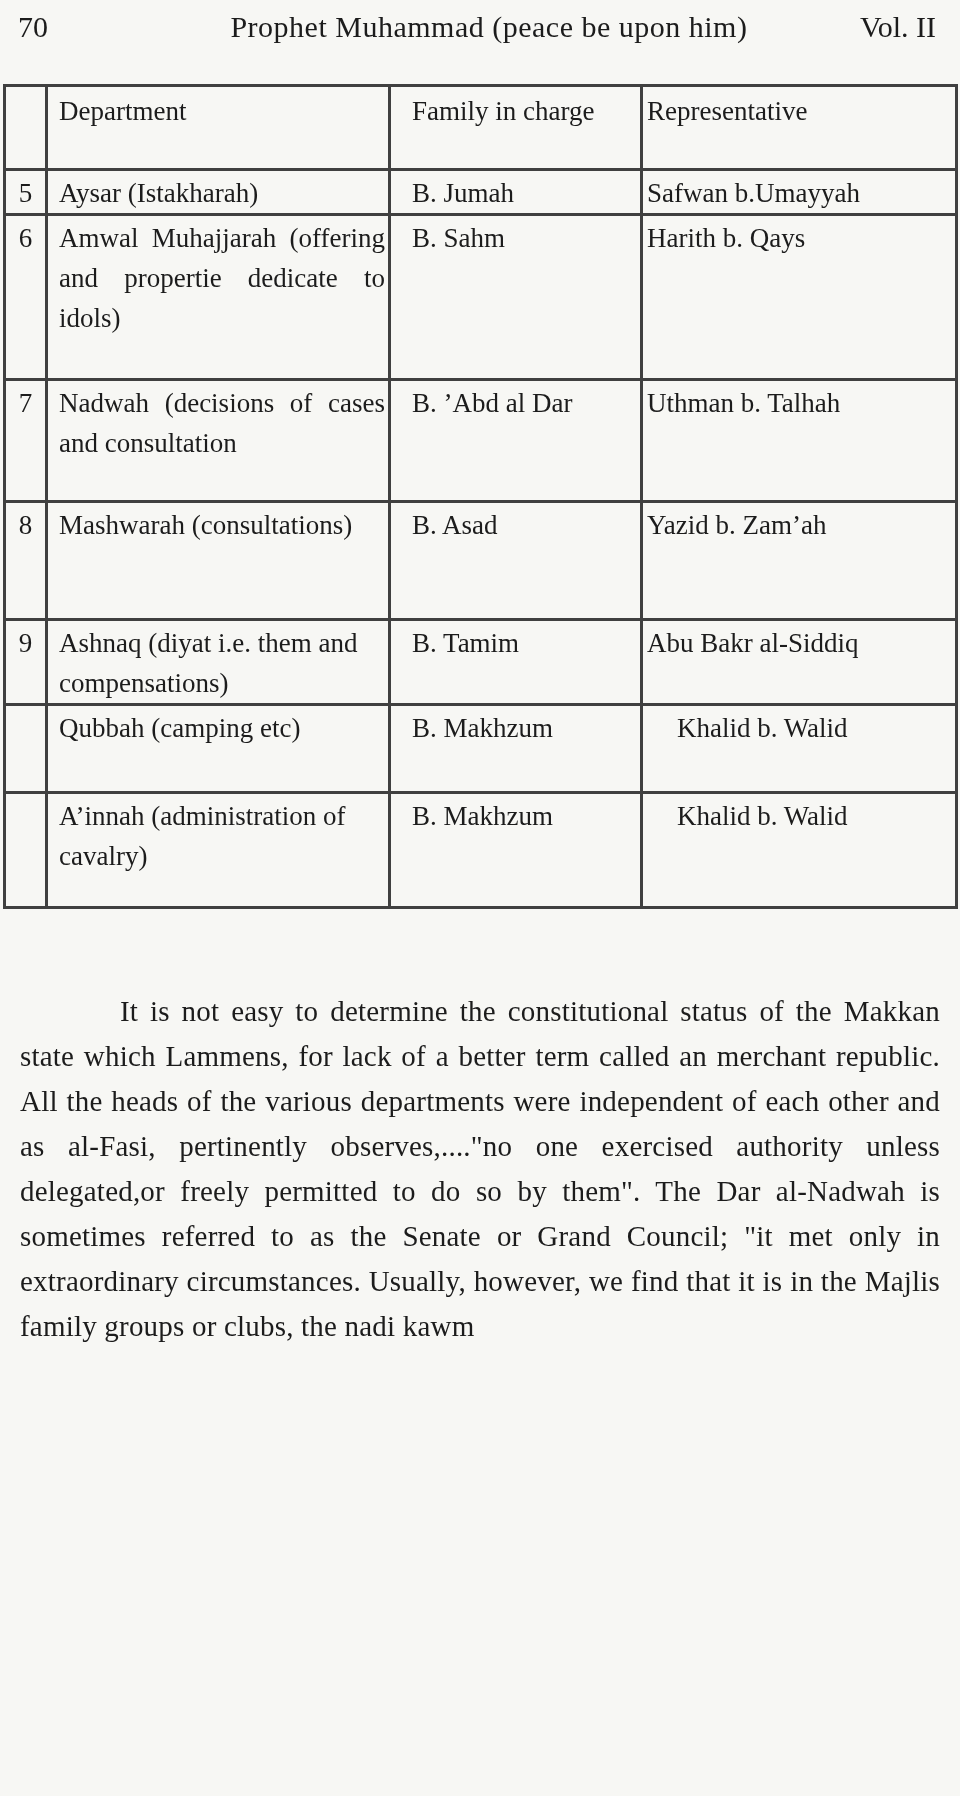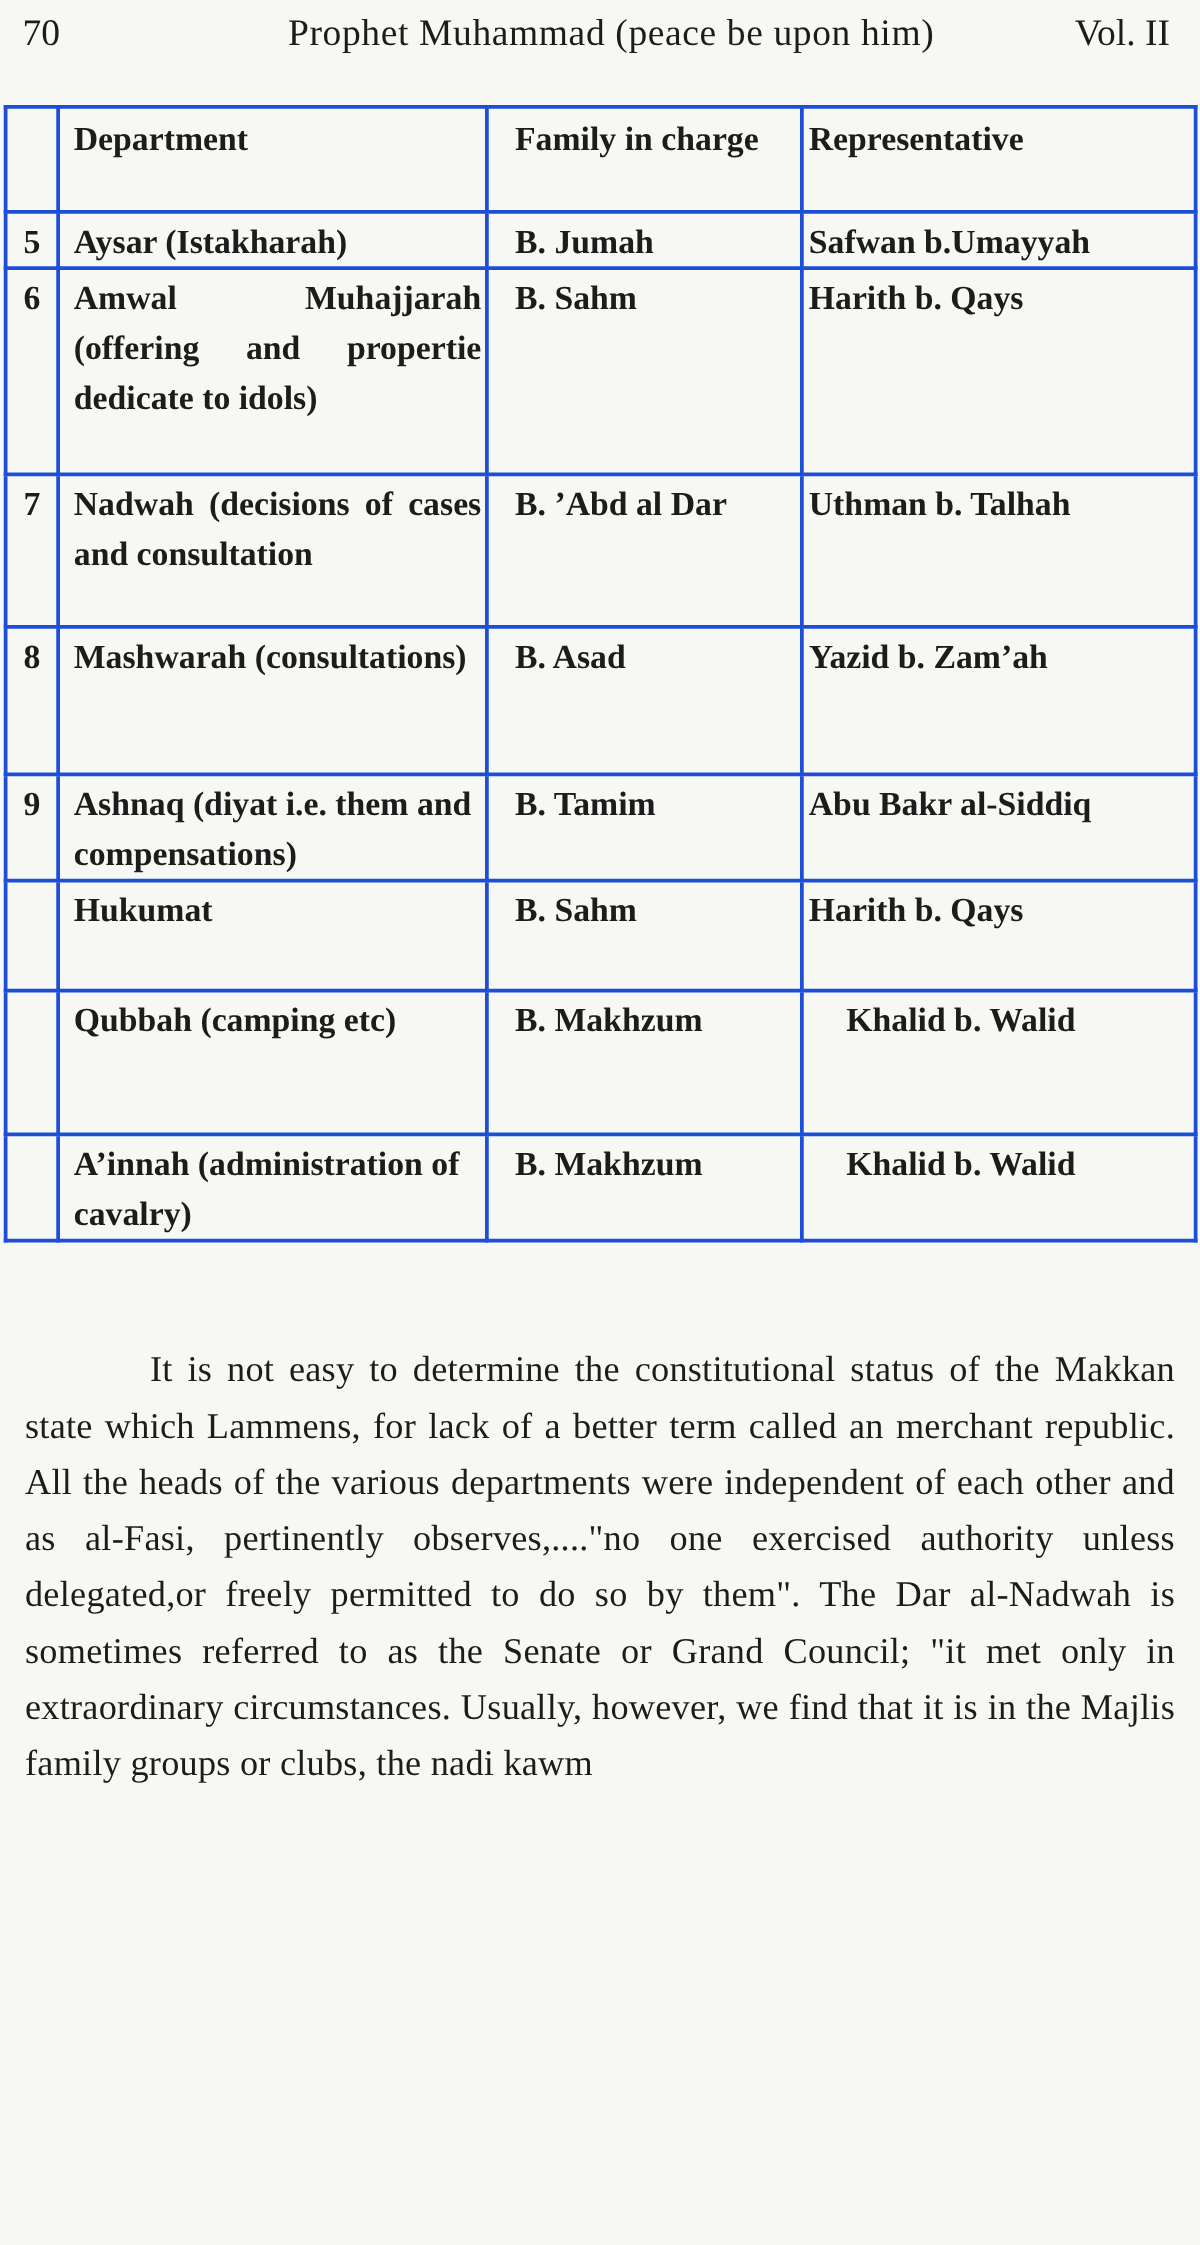--- a/index.html
+++ b/index.html
@@ -31,23 +31,23 @@
 
   table.dept-table {
     border-collapse: collapse;
     table-layout: fixed;
     width: 952px;
     margin: 40px 0 0 3px;
     font-size: 27px;
     line-height: 40px;
   }
   .dept-table th, .dept-table td {
-    border: 3px solid #1d4ed8;
+    border: 3px solid #404040;
     vertical-align: top;
-    font-weight: bold;
+    font-weight: normal;
     text-align: left;
     overflow: hidden;
   }
   .dept-table thead tr { height: 84px; }
   .dept-table th { padding-top: 4px; }
   .dept-table td { padding-top: 2px; }
   col.c-num  { width: 42px; }
   col.c-dept { width: 343px; }
   col.c-fam  { width: 252px; }
   col.c-rep  { width: 315px; }
@@ -128,26 +128,20 @@
         <td class="rep">Yazid b. Zam’ah</td>
       </tr>
       <tr>
         <td class="num">9</td>
         <td class="dept">Ashnaq (diyat i.e. them and compensations)</td>
         <td class="fam">B. Tamim</td>
         <td class="rep">Abu Bakr al-Siddiq</td>
       </tr>
       <tr>
         <td class="num"></td>
-        <td class="dept">Hukumat</td>
-        <td class="fam">B. Sahm</td>
-        <td class="rep">Harith b. Qays</td>
-      </tr>
-      <tr>
-        <td class="num"></td>
         <td class="dept">Qubbah (camping etc)</td>
         <td class="fam">B. Makhzum</td>
         <td class="rep indent">Khalid b. Walid</td>
       </tr>
       <tr>
         <td class="num"></td>
         <td class="dept">A’innah (administration of cavalry)</td>
         <td class="fam">B. Makhzum</td>
         <td class="rep indent">Khalid b. Walid</td>
       </tr>

